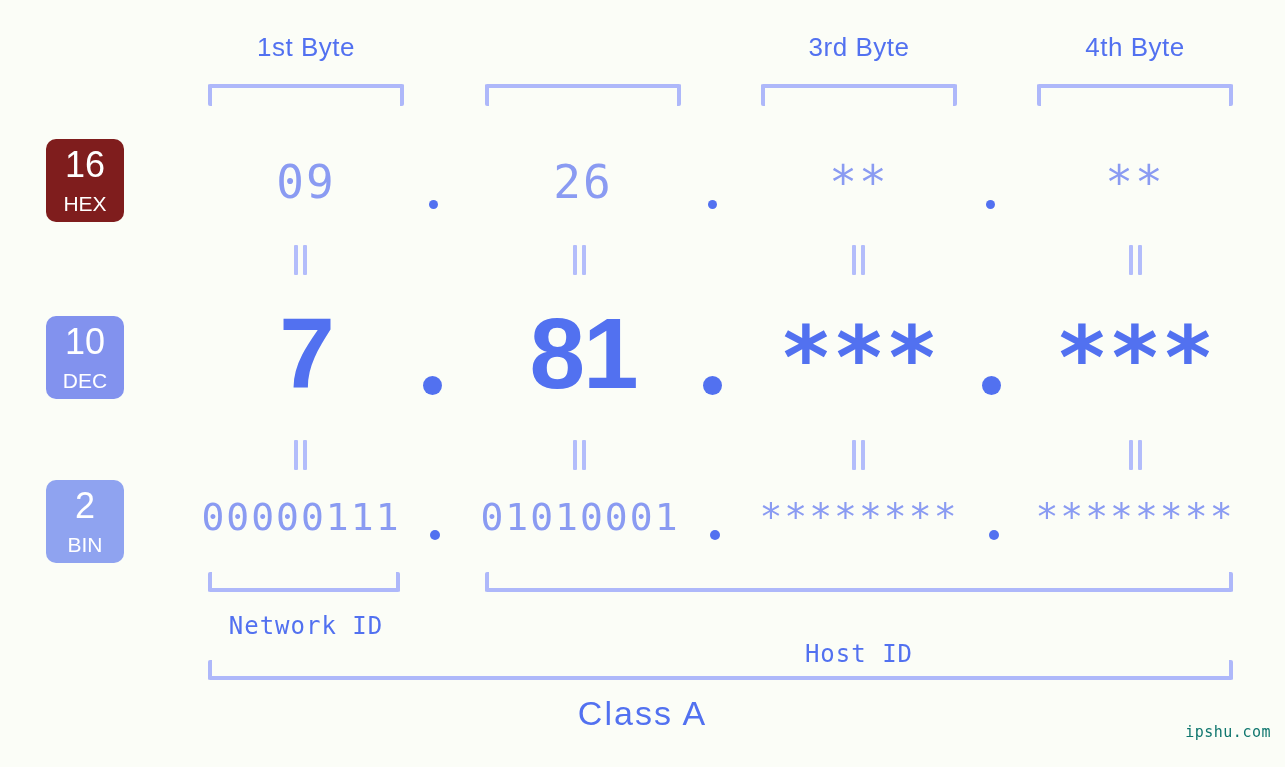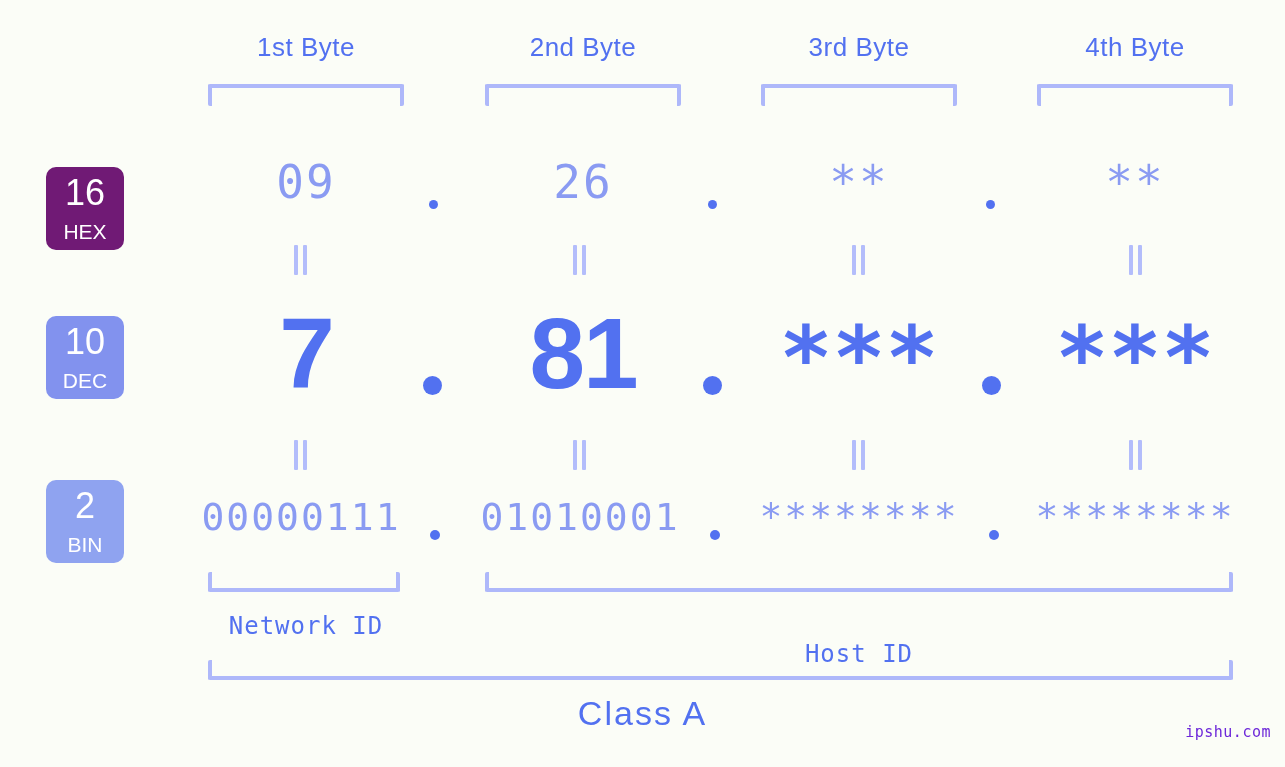--- a/index.html
+++ b/index.html
@@ -184,40 +184,39 @@
     color: #5271f0;
     letter-spacing: 2px;
   }
 
   .watermark {
     position: absolute;
     right: 14px;
     bottom: 26px;
     font-family: "DejaVu Sans Mono", monospace;
     font-size: 15px;
-    color: #6d28d9;
+    color: #0f766e;
     letter-spacing: 0.5px;
   }
 </style>
 </head>
 <body>
 
 <div class="page">
 
   <div class="byte-label" style="left:176px;">1st Byte</div>
-  <div class="byte-label" style="left:453px;">2nd Byte</div>
   <div class="byte-label" style="left:729px;">3rd Byte</div>
   <div class="byte-label" style="left:1005px;">4th Byte</div>
 
   <div class="bracket-top" style="left:208px;  width:196px;"></div>
   <div class="bracket-top" style="left:485px;  width:196px;"></div>
   <div class="bracket-top" style="left:761px;  width:196px;"></div>
   <div class="bracket-top" style="left:1037px; width:196px;"></div>
 
-  <div class="badge" style="top:167px; background:#701a75;">
+  <div class="badge" style="top:139px; background:#7f1d1d;">
     <span class="num">16</span>
     <span class="nm">HEX</span>
   </div>
   <div class="badge" style="top:316px; background:#8292ee;">
     <span class="num">10</span>
     <span class="nm">DEC</span>
   </div>
   <div class="badge" style="top:480px; background:#8fa3f0;">
     <span class="num">2</span>
     <span class="nm">BIN</span>

